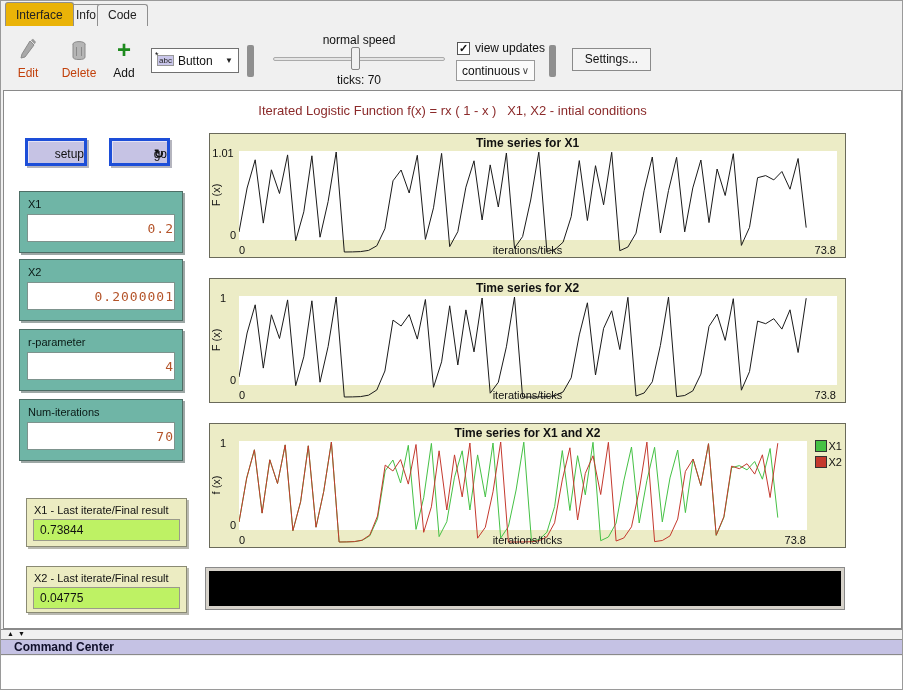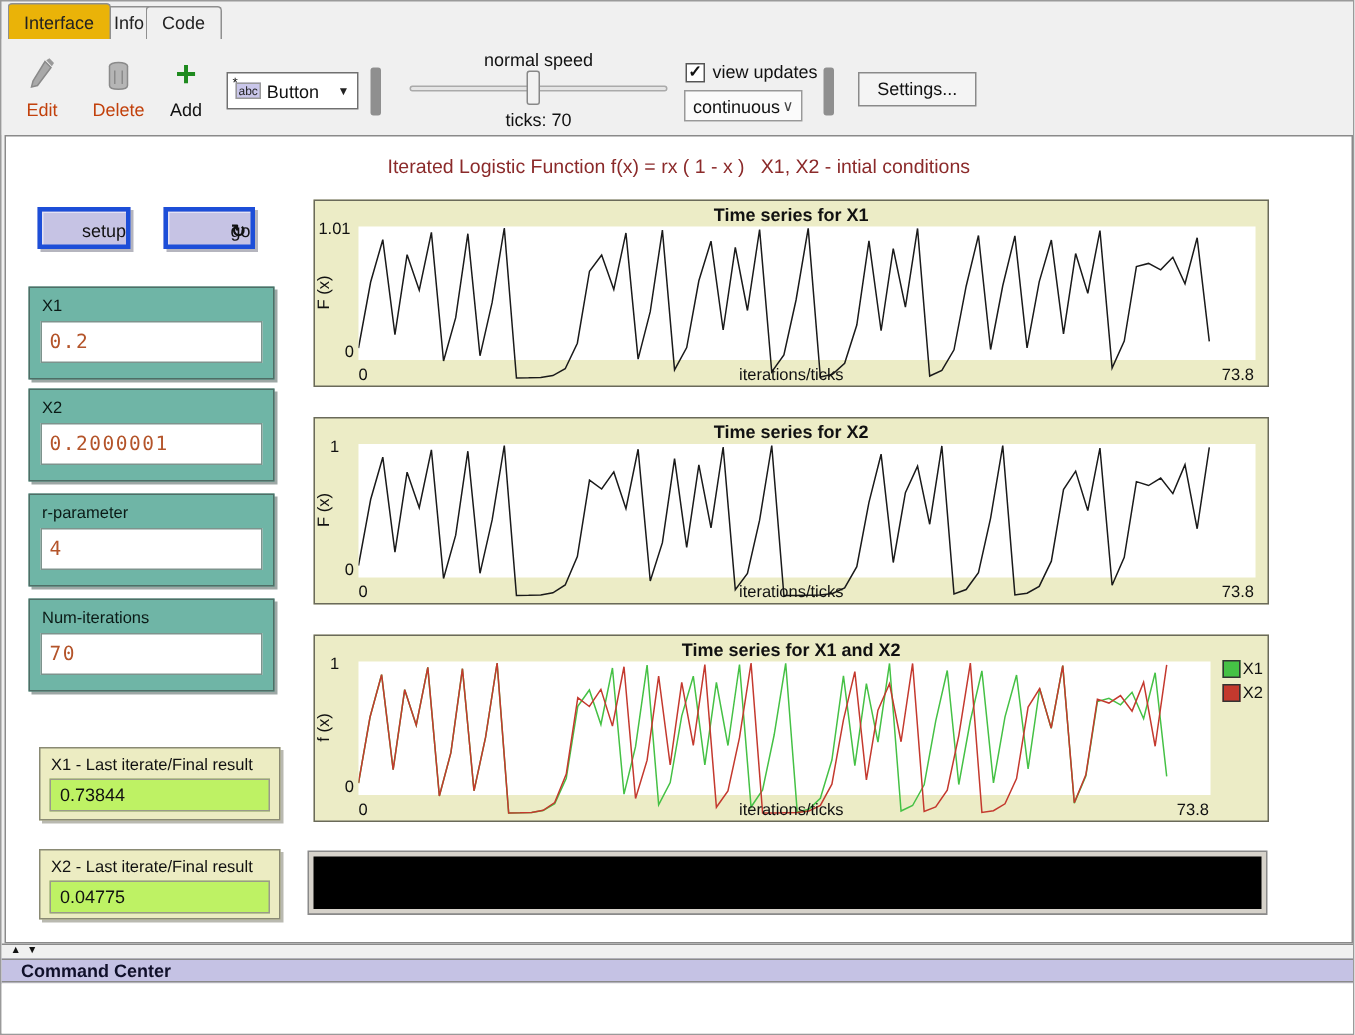--- a/index.html
+++ b/index.html
@@ -57,21 +57,21 @@
   .nl-btn .lbl{line-height:26px;}
   .btn-setup{left:21px; top:47px; width:62px; height:28px;}
   .btn-go{left:105px; top:47px; width:61px; height:28px;}
   .forever{position:absolute; right:3px; bottom:2px; font-size:12px; font-weight:bold; color:#111;}
 
   .inputw{position:absolute; left:15px; width:164px; height:62px; background:var(--input-bg);
           border:1px solid #4e6e66; box-shadow:2px 2px 0 rgba(60,80,75,.5);}
   .inputw .ilbl{font-size:11px; color:#0a1a16; padding:6px 0 4px 8px;}
   .inputw input{display:block; width:148px; height:28px; margin:0 auto; border:1px solid #7d938d;
                 background:#fff; font-family:"DejaVu Sans Mono",monospace; font-size:13px;
-                color:var(--input-value-color); padding-left:5px; letter-spacing:1px;}
+                color:var(--input-value-color); padding-left:5px; letter-spacing:1px;text-align:right;}
   .inp0{top:100px;} .inp1{top:168px;} .inp2{top:238px;} .inp3{top:308px;}
 
   .monitor{position:absolute; left:22px; width:161px; background:var(--monitor-bg);
            border:1px solid #8a8a74; box-shadow:2px 2px 0 rgba(100,100,80,.45);}
   .monitor .mlbl{font-size:11px; color:#111; padding:5px 0 3px 7px;}
   .monitor .mval{width:147px; height:22px; margin:0 auto 7px auto; background:#bef264; border:1px solid #9a9a8a;
                  font-size:12px; color:#111; line-height:21px; padding-left:6px;}
   .mon0{top:407px; height:49px;} .mon1{top:475px; height:47px;}
 
   

